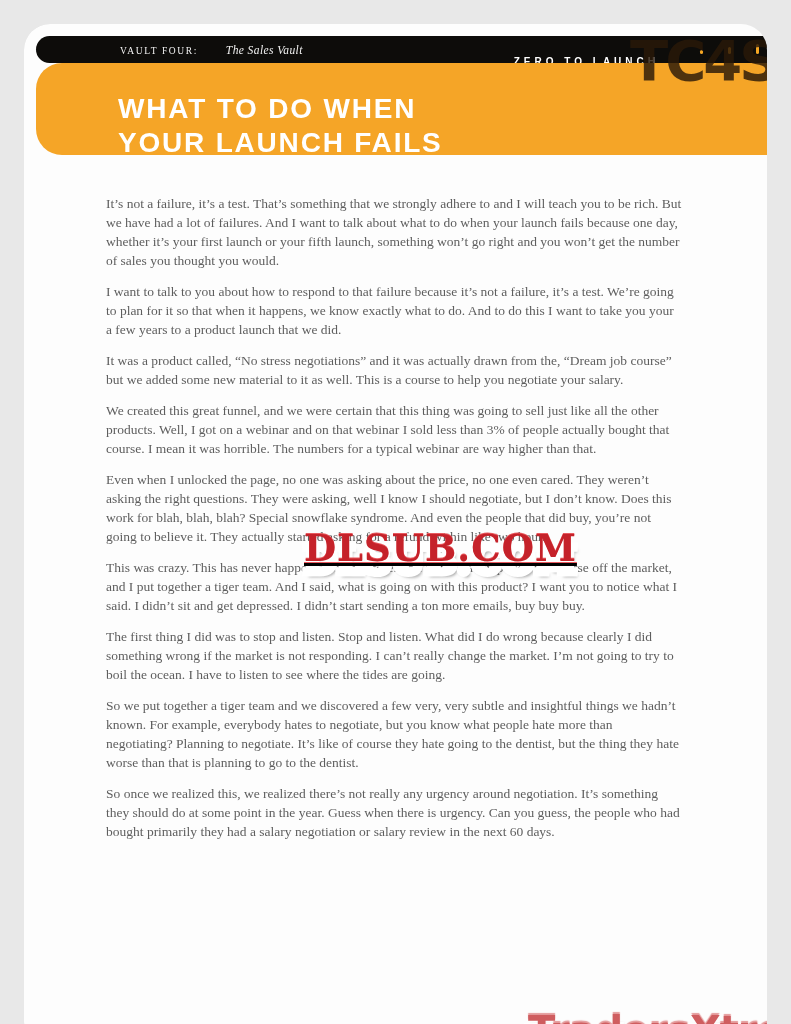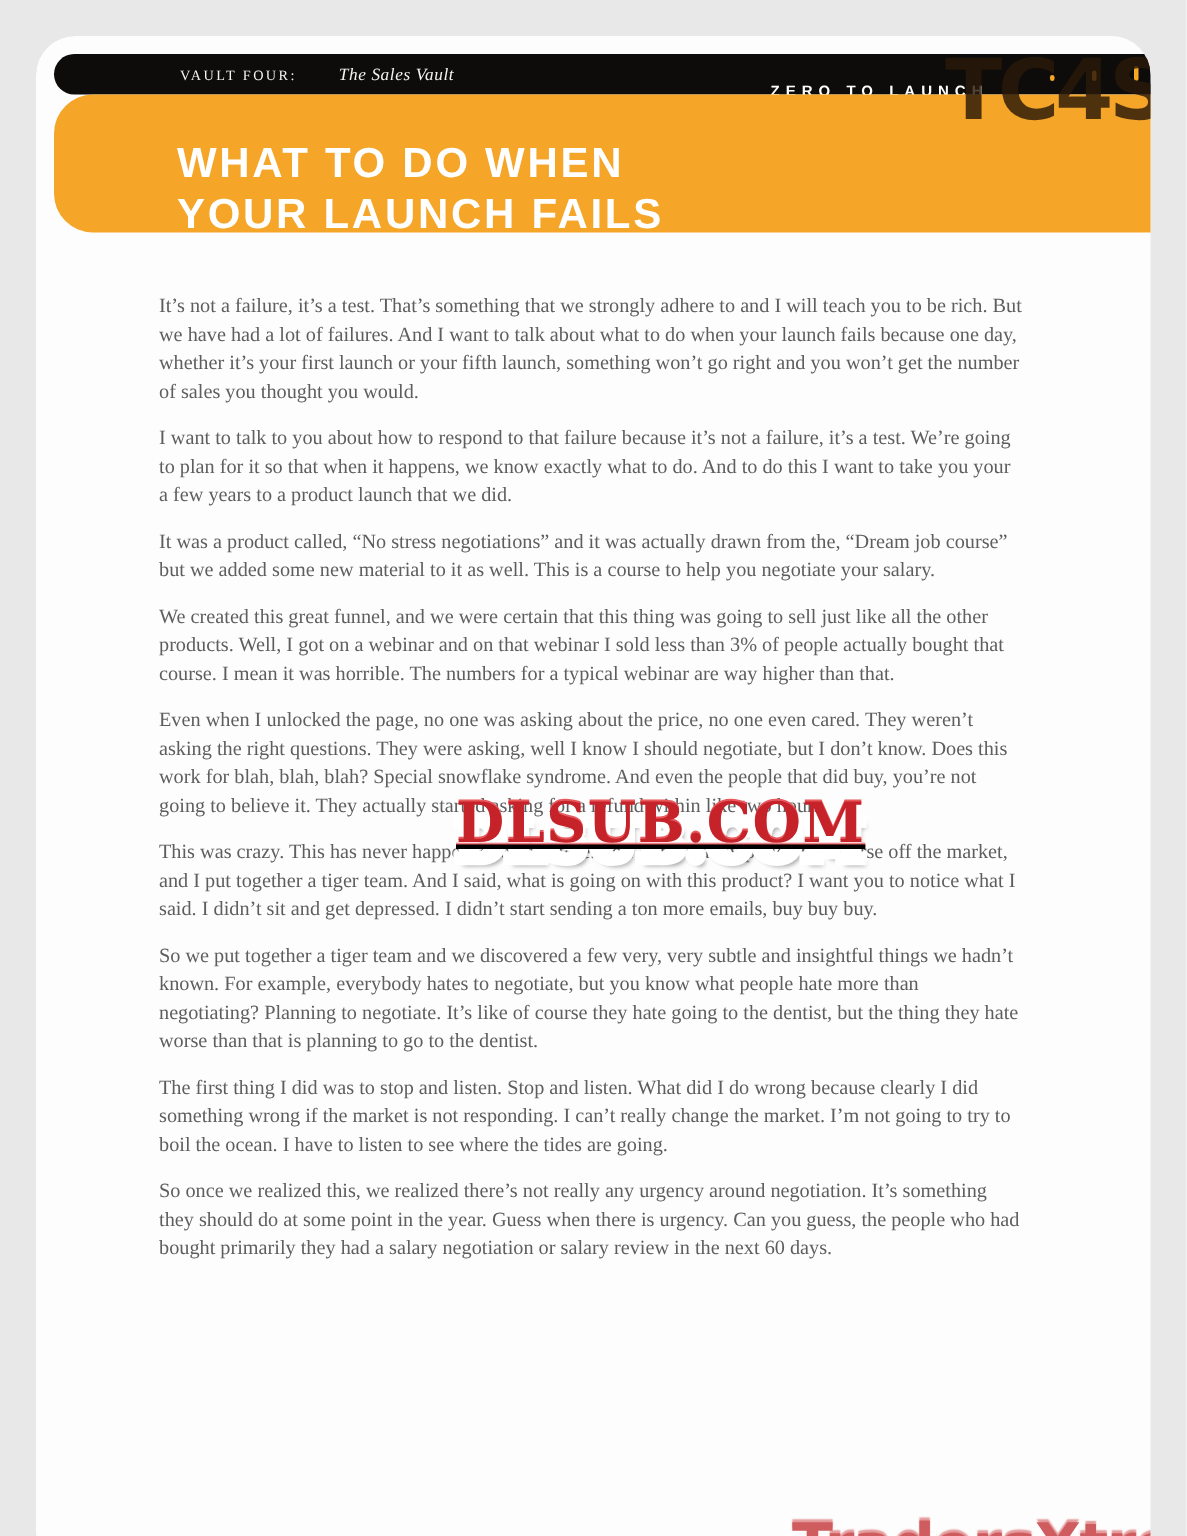--- a/index.html
+++ b/index.html
@@ -146,22 +146,22 @@
     </h1>
   </div>
 
   <div class="content">
     <p>It’s not a failure, it’s a test. That’s something that we strongly adhere to and I will teach you to be rich. But we have had a lot of failures. And I want to talk about what to do when your launch fails because one day, whether it’s your first launch or your fifth launch, something won’t go right and you won’t get the number of sales you thought you would.</p>
     <p>I want to talk to you about how to respond to that failure because it’s not a failure, it’s a test. We’re going to plan for it so that when it happens, we know exactly what to do. And to do this I want to take you your a few years to a product launch that we did.</p>
     <p>It was a product called, “No stress negotiations” and it was actually drawn from the, “Dream job course” but we added some new material to it as well. This is a course to help you negotiate your salary.</p>
     <p>We created this great funnel, and we were certain that this thing was going to sell just like all the other products. Well, I got on a webinar and on that webinar I sold less than 3% of people actually bought that course. I mean it was horrible. The numbers for a typical webinar are way higher than that.</p>
     <p>Even when I unlocked the page, no one was asking about the price, no one even cared. They weren’t asking the right questions. They were asking, well I know I should negotiate, but I don’t know. Does this work for blah, blah, blah? Special snowflake syndrome. And even the people that did buy, you’re not going to believe it. They actually started asking for a refund within like two hours.</p>
     <p>This was crazy. This has never happened to us before. So I immediately pulled the course off the market, and I put together a tiger team. And I said, what is going on with this product? I want you to notice what I said. I didn’t sit and get depressed. I didn’t start sending a ton more emails, buy buy buy.</p>
+    <p>The first thing I did was to stop and listen. Stop and listen. What did I do wrong because clearly I did something wrong if the market is not responding. I can’t really change the market. I’m not going to try to boil the ocean. I have to listen to see where the tides are going.</p>
     <p>So we put together a tiger team and we discovered a few very, very subtle and insightful things we hadn’t known. For example, everybody hates to negotiate, but you know what people hate more than negotiating? Planning to negotiate. It’s like of course they hate going to the dentist, but the thing they hate worse than that is planning to go to the dentist.</p>
-    <p>The first thing I did was to stop and listen. Stop and listen. What did I do wrong because clearly I did something wrong if the market is not responding. I can’t really change the market. I’m not going to try to boil the ocean. I have to listen to see where the tides are going.</p>
     <p>So once we realized this, we realized there’s not really any urgency around negotiation. It’s something they should do at some point in the year. Guess when there is urgency. Can you guess, the people who had bought primarily they had a salary negotiation or salary review in the next 60 days.</p>
   </div>
 
   <div class="wm-top">TC4S.net</div>
 
   <div class="wm-stack wm-mid">
     <span class="back">DLSUB.COM</span>
     <span class="front">DLSUB.COM</span>
   </div>
 

